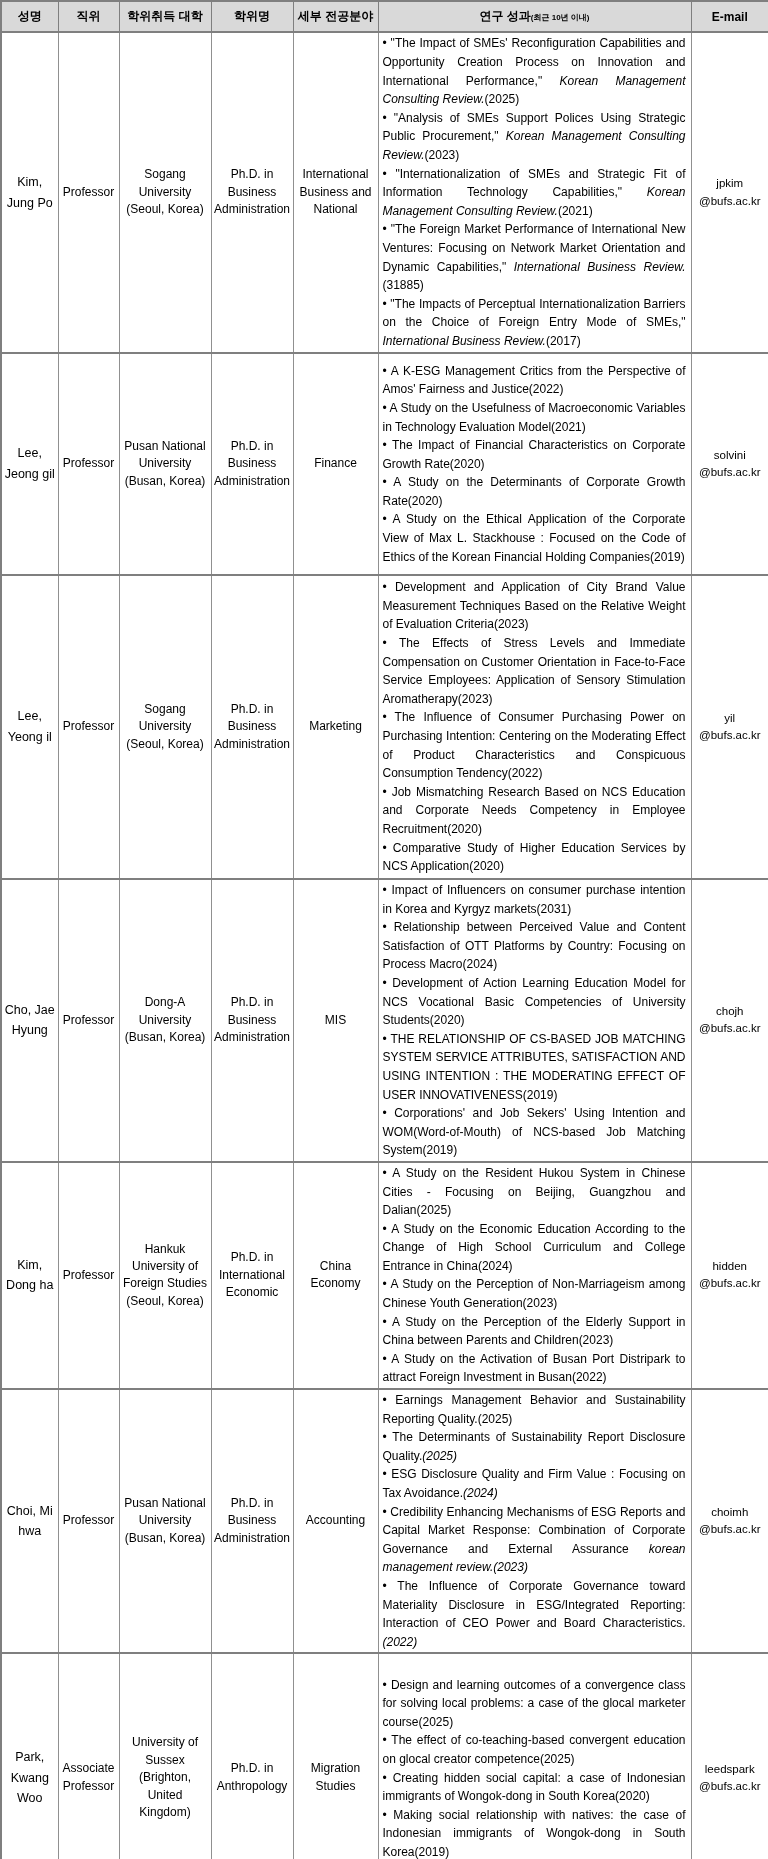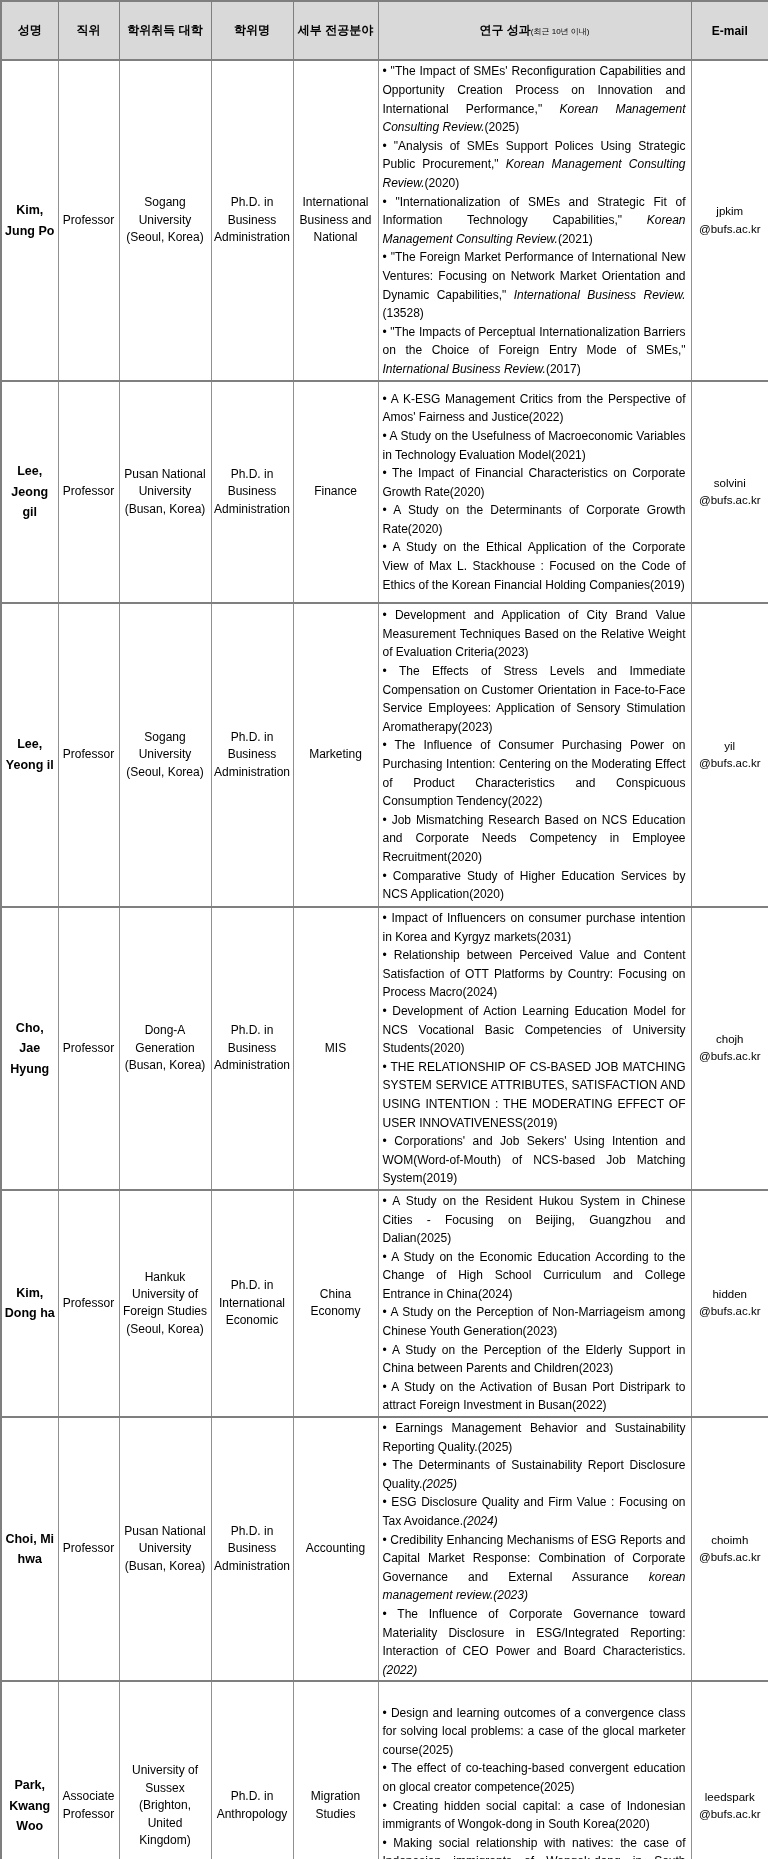--- a/index.html
+++ b/index.html
@@ -2,34 +2,34 @@
 <html><head>
 <meta charset="utf-8">
 <style>
   html,body{margin:0;padding:0;background:#fff;color:#000;}
   body{width:768px;font-family:"Liberation Sans","DejaVu Sans",sans-serif;}
   table{width:768px;border-collapse:collapse;table-layout:fixed;}
   table{border:2px solid #7f7f7f;}
   col.c0{width:57px}col.c1{width:61px}col.c2{width:92px}col.c3{width:82px}
   col.c4{width:85px}col.c5{width:313px}col.c6{width:78px}
   th{
-    background:#d9d9d9;font-weight:bold;font-size:12px;padding:20px 1px;
+    background:#d9d9d9;font-weight:bold;font-size:12px;padding:6px 1px;
     border-left:1px solid #7f7f7f;border-right:1px solid #7f7f7f;
     border-bottom:2px solid #7f7f7f;text-align:center;vertical-align:middle;
     white-space:nowrap;overflow:hidden;
   }
   thead tr{height:22px;}
-  .hdr-suffix{font-size:8px;font-weight:normal;}
+  .hdr-suffix{font-size:8px;font-weight:bold;}
   td{
     border-left:1px solid #909090;border-right:1px solid #909090;
     border-bottom:2px solid #7f7f7f;vertical-align:middle;
     overflow-wrap:break-word;
   }
   .cell-center{text-align:center;font-size:12px;line-height:1.45;padding:2px 2px;}
-  .name-cell{font-weight:bold;font-size:12.5px;line-height:1.65;}
+  .name-cell{font-weight:normal;font-size:12.5px;line-height:1.65;}
   .research-cell{padding:1px 5px 1px 4px;}
   .research-item{margin:0;font-size:12px;line-height:1.55;text-align:justify;}
   .it{font-style:italic;}
   .email-cell{font-size:11.5px;line-height:1.5;}
   tbody tr:nth-child(1){height:321px}
   tbody tr:nth-child(2){height:222px}
   tbody tr:nth-child(3){height:304px}
   tbody tr:nth-child(4){height:278px}
   tbody tr:nth-child(5){height:203px}
   tbody tr:nth-child(6){height:260px}
@@ -61,23 +61,23 @@
   </thead>
   <tbody>
       <tr>
         <td class="cell-center name-cell">Kim, Jung Po</td>
         <td class="cell-center ">Professor</td>
         <td class="cell-center ">Sogang University (Seoul, Korea)</td>
         <td class="cell-center ">Ph.D. in Business Administration</td>
         <td class="cell-center ">International Business and National</td>
         <td class="research-cell">
           <p class="research-item"><span>• "The Impact of SMEs' Reconfiguration Capabilities and Opportunity Creation Process on Innovation and International Performance," </span><span class="it">Korean Management Consulting Review.</span><span>(2025)</span></p>
-          <p class="research-item"><span>• "Analysis of SMEs Support Polices Using Strategic Public Procurement," </span><span class="it">Korean Management Consulting Review.</span><span>(2020)</span></p>
+          <p class="research-item"><span>• "Analysis of SMEs Support Polices Using Strategic Public Procurement," </span><span class="it">Korean Management Consulting Review.</span><span>(2023)</span></p>
           <p class="research-item"><span>• "Internationalization of SMEs and Strategic Fit of Information Technology Capabilities," </span><span class="it">Korean Management Consulting Review.</span><span>(2021)</span></p>
-          <p class="research-item"><span>• "The Foreign Market Performance of International New Ventures: Focusing on Network Market Orientation and Dynamic Capabilities," </span><span class="it">International Business Review.</span><span>(13528)</span></p>
+          <p class="research-item"><span>• "The Foreign Market Performance of International New Ventures: Focusing on Network Market Orientation and Dynamic Capabilities," </span><span class="it">International Business Review.</span><span>(31885)</span></p>
           <p class="research-item"><span>• "The Impacts of Perceptual Internationalization Barriers on the Choice of Foreign Entry Mode of SMEs," </span><span class="it">International Business Review.</span><span>(2017)</span></p>
         </td>
         <td class="cell-center email-cell"><span>jpkim</span><br><span>@bufs.ac.kr</span></td>
       </tr>
       <tr>
         <td class="cell-center name-cell">Lee, Jeong gil</td>
         <td class="cell-center ">Professor</td>
         <td class="cell-center ">Pusan National University (Busan, Korea)</td>
         <td class="cell-center ">Ph.D. in Business Administration</td>
         <td class="cell-center ">Finance</td>
@@ -101,21 +101,21 @@
           <p class="research-item"><span>• The Effects of Stress Levels and Immediate Compensation on Customer Orientation in Face-to-Face Service Employees: Application of Sensory Stimulation Aromatherapy(2023)</span></p>
           <p class="research-item"><span>• The Influence of Consumer Purchasing Power on Purchasing Intention: Centering on the Moderating Effect of Product Characteristics and Conspicuous Consumption Tendency(2022)</span></p>
           <p class="research-item"><span>• Job Mismatching Research Based on NCS Education and Corporate Needs Competency in Employee Recruitment(2020)</span></p>
           <p class="research-item"><span>• Comparative Study of Higher Education Services by NCS Application(2020)</span></p>
         </td>
         <td class="cell-center email-cell"><span>yil</span><br><span>@bufs.ac.kr</span></td>
       </tr>
       <tr>
         <td class="cell-center name-cell">Cho, Jae Hyung</td>
         <td class="cell-center ">Professor</td>
-        <td class="cell-center ">Dong-A Generation (Busan, Korea)</td>
+        <td class="cell-center ">Dong-A University (Busan, Korea)</td>
         <td class="cell-center ">Ph.D. in Business Administration</td>
         <td class="cell-center ">MIS</td>
         <td class="research-cell">
           <p class="research-item"><span>• Impact of Influencers on consumer purchase intention in Korea and Kyrgyz markets(2031)</span></p>
           <p class="research-item"><span>• Relationship between Perceived Value and Content Satisfaction of OTT Platforms by Country: Focusing on Process Macro(2024)</span></p>
           <p class="research-item"><span>• Development of Action Learning Education Model for NCS Vocational Basic Competencies of University Students(2020)</span></p>
           <p class="research-item"><span>• THE RELATIONSHIP OF CS-BASED JOB MATCHING SYSTEM SERVICE ATTRIBUTES, SATISFACTION AND USING INTENTION : THE MODERATING EFFECT OF USER INNOVATIVENESS(2019)</span></p>
           <p class="research-item"><span>• Corporations' and Job Sekers' Using Intention and WOM(Word-of-Mouth) of NCS-based Job Matching System(2019)</span></p>
         </td>
         <td class="cell-center email-cell"><span>chojh</span><br><span>@bufs.ac.kr</span></td>

